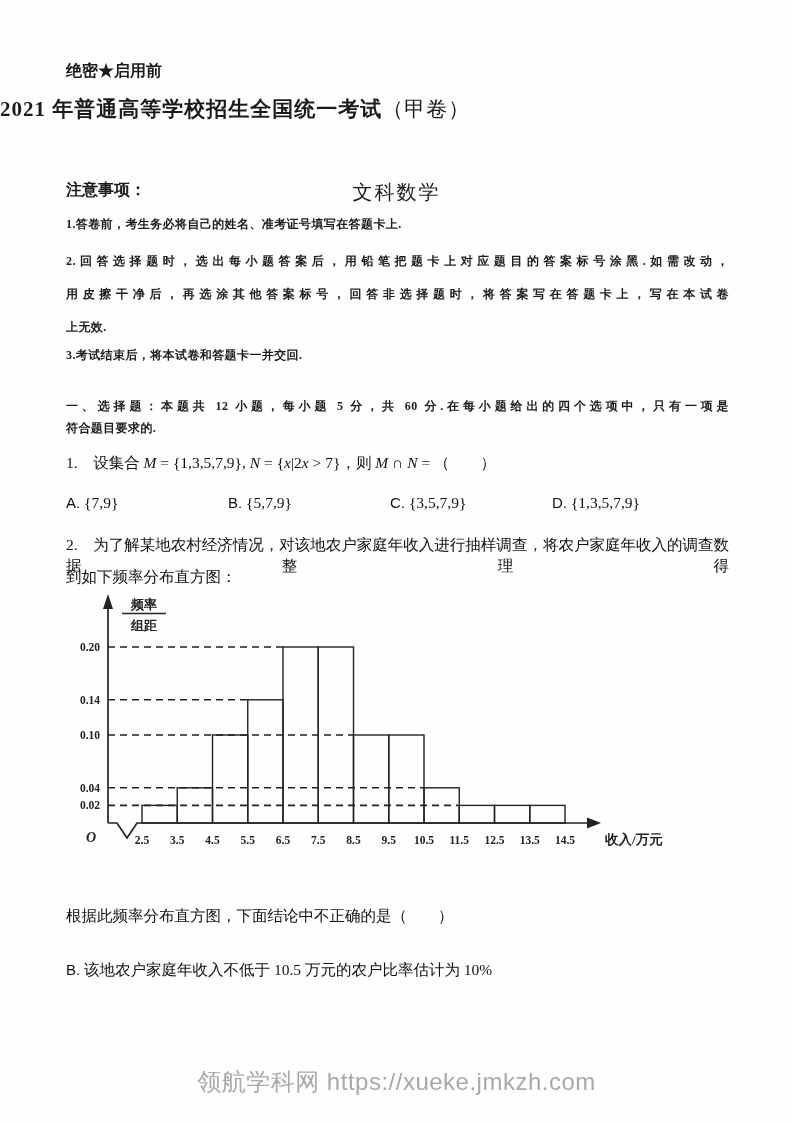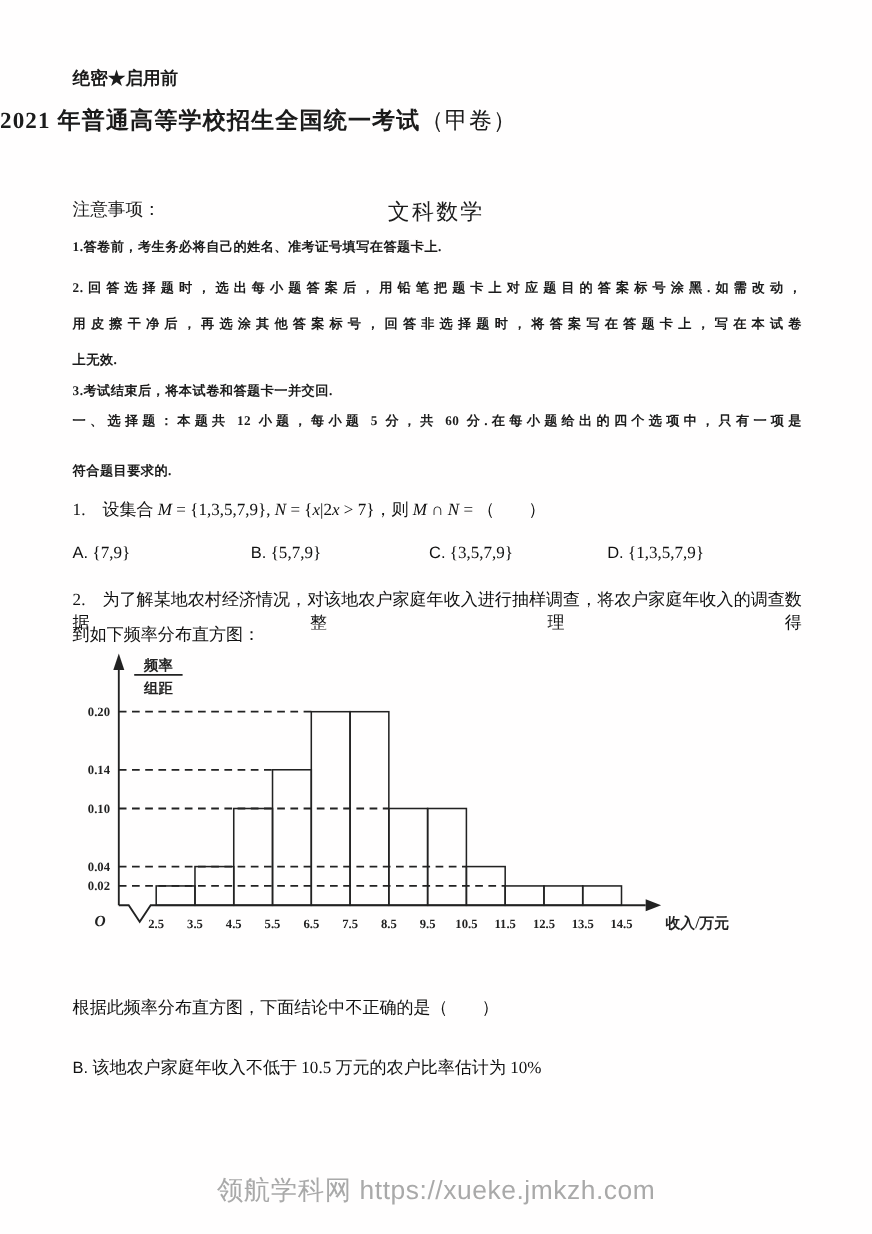--- a/index.html
+++ b/index.html
@@ -17,21 +17,21 @@
   .cn { font-size: 12px; letter-spacing: 0.4px; white-space: nowrap; }
   .wide {
     left: 66px; width: 663px;
     text-align: justify; text-align-last: justify;
     white-space: normal;
   }
   .security { left: 66px; top: 61px; font-size: 16px; font-weight: bold; }
   .title1 { left: 0; right: 0; top: 95px; text-align: left; font-size: 21px; font-weight: bold; letter-spacing: 1px; }
   .title1 .paren { font-weight: normal; }
   .title2 { left: 0; right: 0; top: 139px; text-align: center; font-size: 20px; font-weight: normal; letter-spacing: 2px; margin-top: 40px; }
-  .notice-h { left: 66px; top: 180px; font-size: 16px; font-weight: normal; }
+  .notice-h { left: 66px; top: 180px; font-size: 16px; font-weight: bold; }
   .nl { left: 66px; font-weight: bold; }
   .sec { left: 66px; font-weight: bold; }
   .qline { left: 66px; font-size: 15.5px; color: #111; }
   .q1opts { left: 66px; top: 494px; width: 663px; height: 24px; }
   .q1opt { position: absolute; top: 0; font-size: 15.5px; color: #111; white-space: nowrap; }
   .optletter { font-family: "Liberation Sans", sans-serif; font-size: 15px; }
   .setval { font-family: "Liberation Serif", serif; }
   .v { font-style: italic; }
   .footer {
     left: 0; right: 0; top: 1066px;
@@ -59,21 +59,21 @@
   <div class="abs title2">文科数学</div>
 
   <div class="abs notice-h">注意事项：</div>
 
   <div class="abs cn nl" style="top:216px">1.答卷前，考生务必将自己的姓名、准考证号填写在答题卡上.</div>
   <div class="abs cn nl wide" style="top:253px">2.回答选择题时，选出每小题答案后，用铅笔把题卡上对应题目的答案标号涂黑.如需改动，</div>
   <div class="abs cn nl wide" style="top:286px">用皮擦干净后，再选涂其他答案标号，回答非选择题时，将答案写在答题卡上，写在本试卷</div>
   <div class="abs cn nl" style="top:319px">上无效.</div>
   <div class="abs cn nl" style="top:347px">3.考试结束后，将本试卷和答题卡一并交回.</div>
 
-  <div class="abs cn sec wide" style="top:374px">一、选择题：本题共 12 小题，每小题 5 分，共 60 分.在每小题给出的四个选项中，只有一项是</div>
+  <div class="abs cn sec wide" style="top:398px">一、选择题：本题共 12 小题，每小题 5 分，共 60 分.在每小题给出的四个选项中，只有一项是</div>
   <div class="abs cn sec" style="top:420px">符合题目要求的.</div>
 
   <div class="abs qline" style="top:453px" id="q1-parts"><span>1.　设集合 </span><span class="v">M</span><span> = {1,3,5,7,9}, </span><span class="v">N</span><span> = {</span><span class="v">x</span><span>|2</span><span class="v">x</span><span> &gt; 7}</span><span>，则 </span><span class="v">M</span><span> ∩ </span><span class="v">N</span><span> = （　　）</span></div>
 
   <div class="abs q1opts">
     <span class="q1opt" style="left:0"><span class="optletter">A.</span>&nbsp;<span class="setval">{7,9}</span></span>
     <span class="q1opt" style="left:162px"><span class="optletter">B.</span>&nbsp;<span class="setval">{5,7,9}</span></span>
     <span class="q1opt" style="left:324px"><span class="optletter">C.</span>&nbsp;<span class="setval">{3,5,7,9}</span></span>
     <span class="q1opt" style="left:486px"><span class="optletter">D.</span>&nbsp;<span class="setval">{1,3,5,7,9}</span></span>
   </div>

